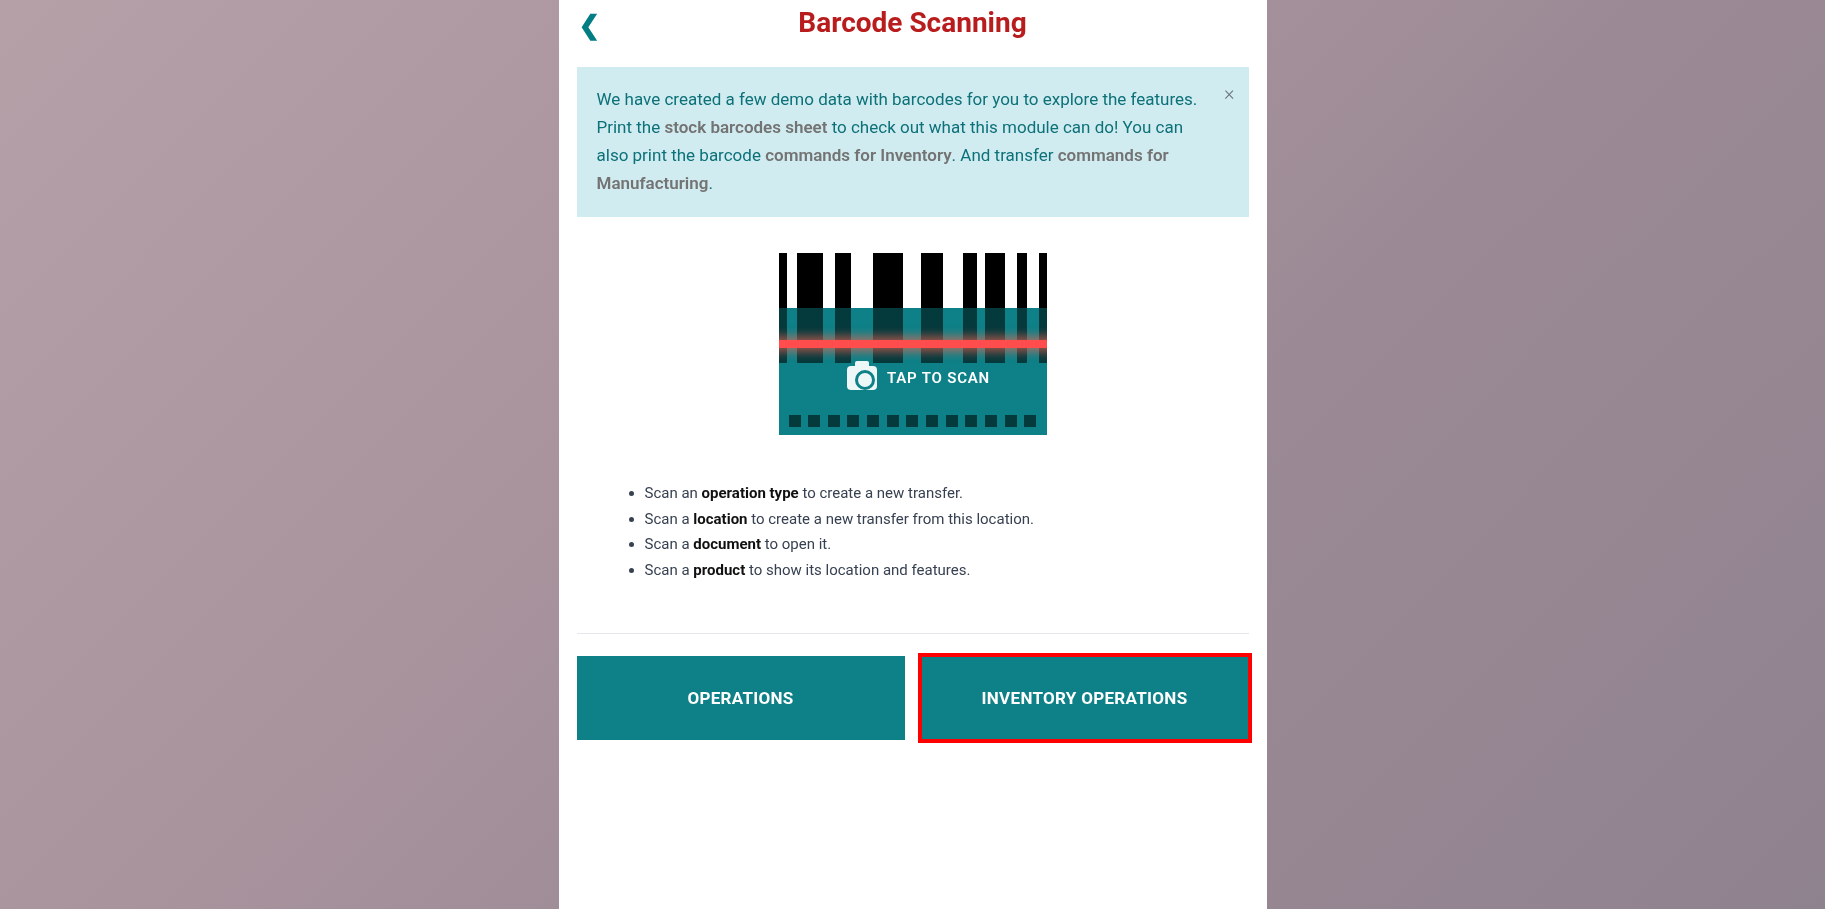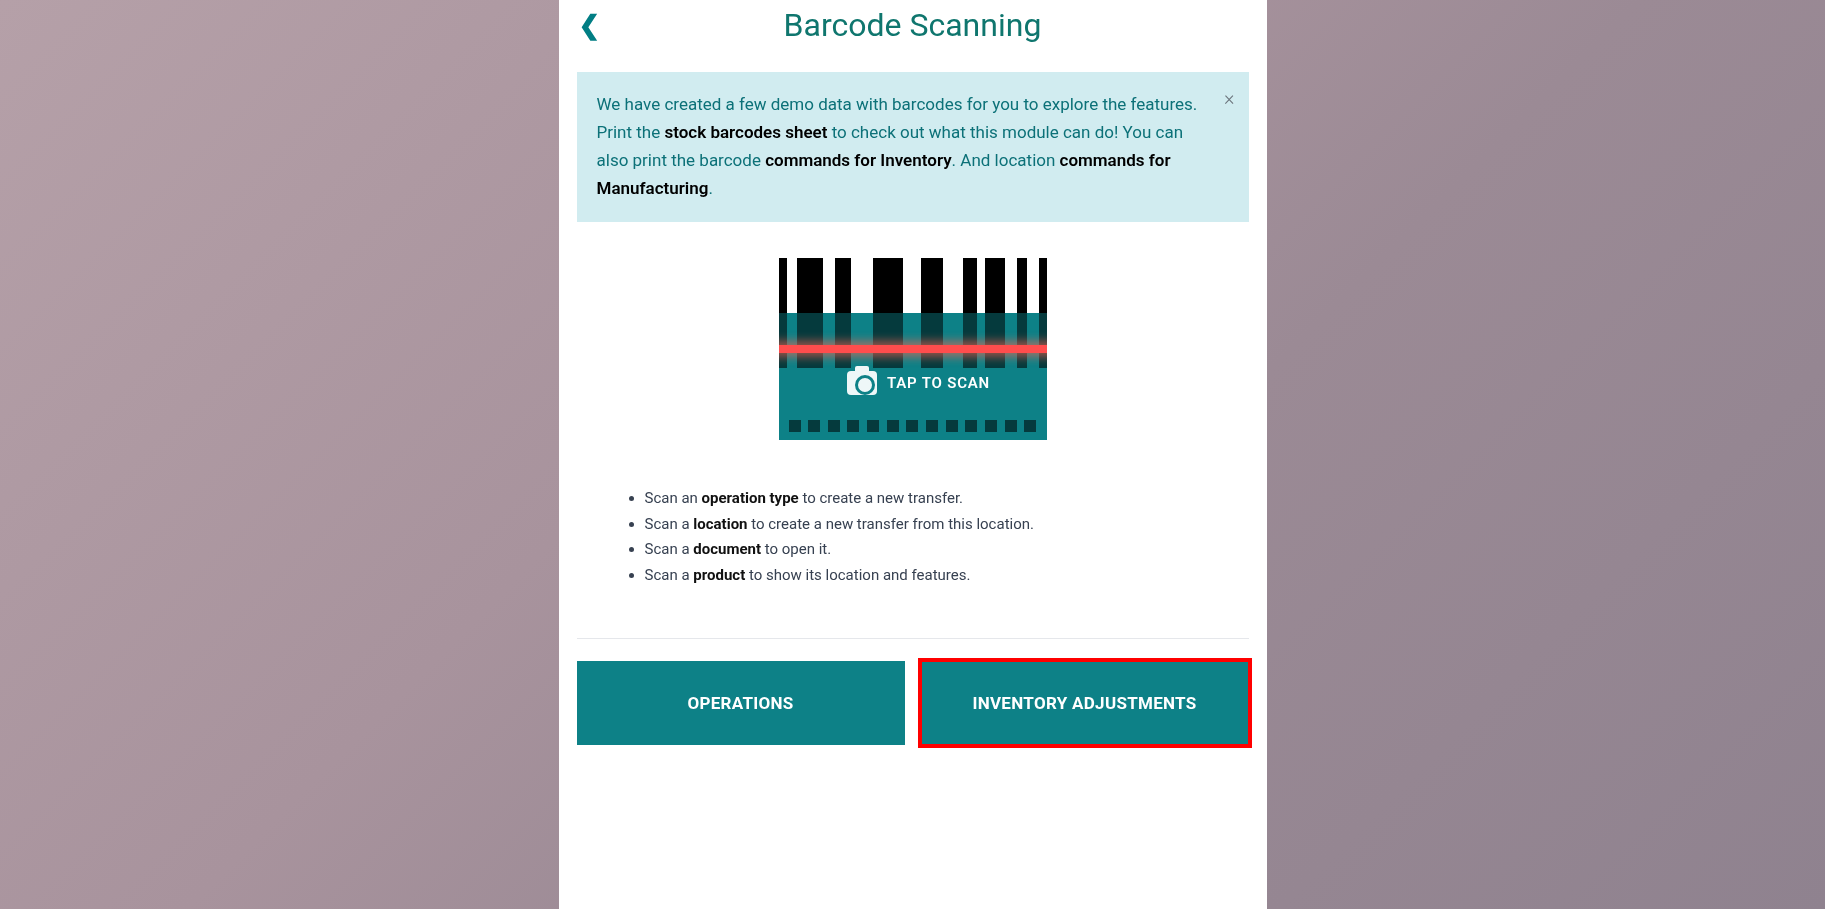--- a/index.html
+++ b/index.html
@@ -29,35 +29,35 @@
     left: 12px;
     top: 8px;
     color: #017e84;
     font-size: 26px;
     font-weight: 700;
     cursor: pointer;
     line-height: 1;
     padding: 4px 8px;
   }
   .title {
-    font-size: 32px;
-    font-weight: 400;
-    color: #0f766e;
+    font-size: 28px;
+    font-weight: 700;
+    color: #b91c1c;
   }
   .info-box {
     margin: 14px 18px 0 18px;
     background: #d1ecf0;
     color: #0c7178;
     padding: 18px 48px 20px 20px;
     font-size: 17px;
     line-height: 1.65;
     position: relative;
   }
   .info-box a.link {
-    color: #000000;
+    color: #737373;
     font-weight: 600;
     text-decoration: none;
   }
   .info-close {
     position: absolute;
     right: 14px;
     top: 10px;
     color: #6c757d;
     font-size: 20px;
     cursor: pointer;
@@ -198,21 +198,21 @@
 
   <div class="header">
     <div class="back-btn">
       <span>❮</span>
     </div>
     <div class="title">Barcode Scanning</div>
   </div>
 
   <div class="info-box">
     <span class="info-close">×</span>
-    <span>We have created a few demo data with barcodes for you to explore the features. Print the </span><a class="link" href="#">stock barcodes sheet</a><span> to check out what this module can do! You can also print the barcode </span><a class="link" href="#">commands for Inventory</a><span>. And location </span><a class="link" href="#">commands for Manufacturing</a><span>.</span>
+    <span>We have created a few demo data with barcodes for you to explore the features. Print the </span><a class="link" href="#">stock barcodes sheet</a><span> to check out what this module can do! You can also print the barcode </span><a class="link" href="#">commands for Inventory</a><span>. And transfer </span><a class="link" href="#">commands for Manufacturing</a><span>.</span>
   </div>
 
   <div class="scan-area">
     <div class="scan-box">
       <div class="barcode-top">
         <div style="width:8px;"></div>
           <div style="width:10px;background:#fff;"></div>
         <div style="width:26px;"></div>
           <div style="width:12px;background:#fff;"></div>
         <div style="width:16px;"></div>
@@ -290,17 +290,17 @@
     </ul>
   </div>
 
   <div class="divider"></div>
 
   <div class="button-row">
     <div class="big-btn">
       <span>OPERATIONS</span>
     </div>
     <div class="big-btn highlight">
-      <span>INVENTORY ADJUSTMENTS</span>
+      <span>INVENTORY OPERATIONS</span>
     </div>
   </div>
 
 </div>
 
 </body></html>

